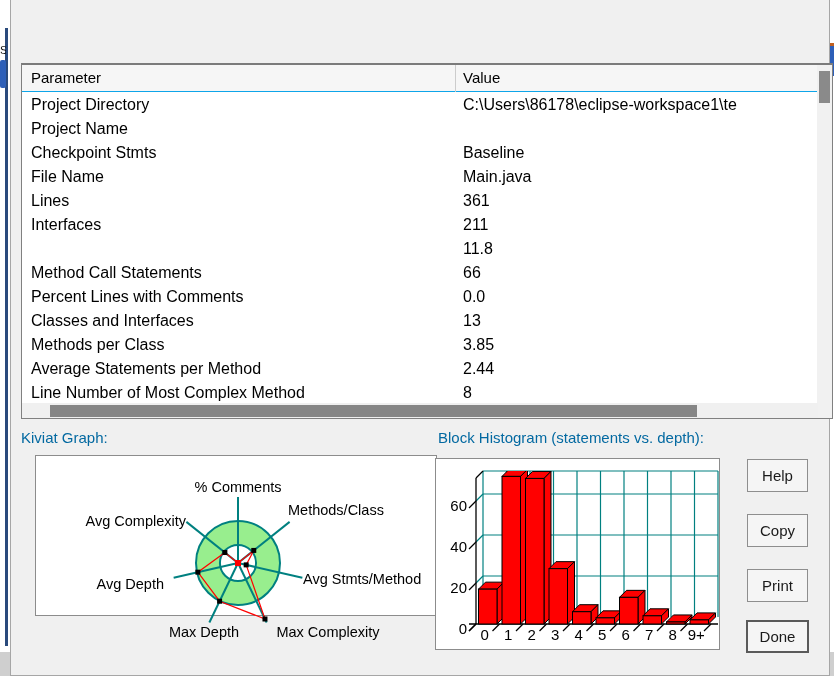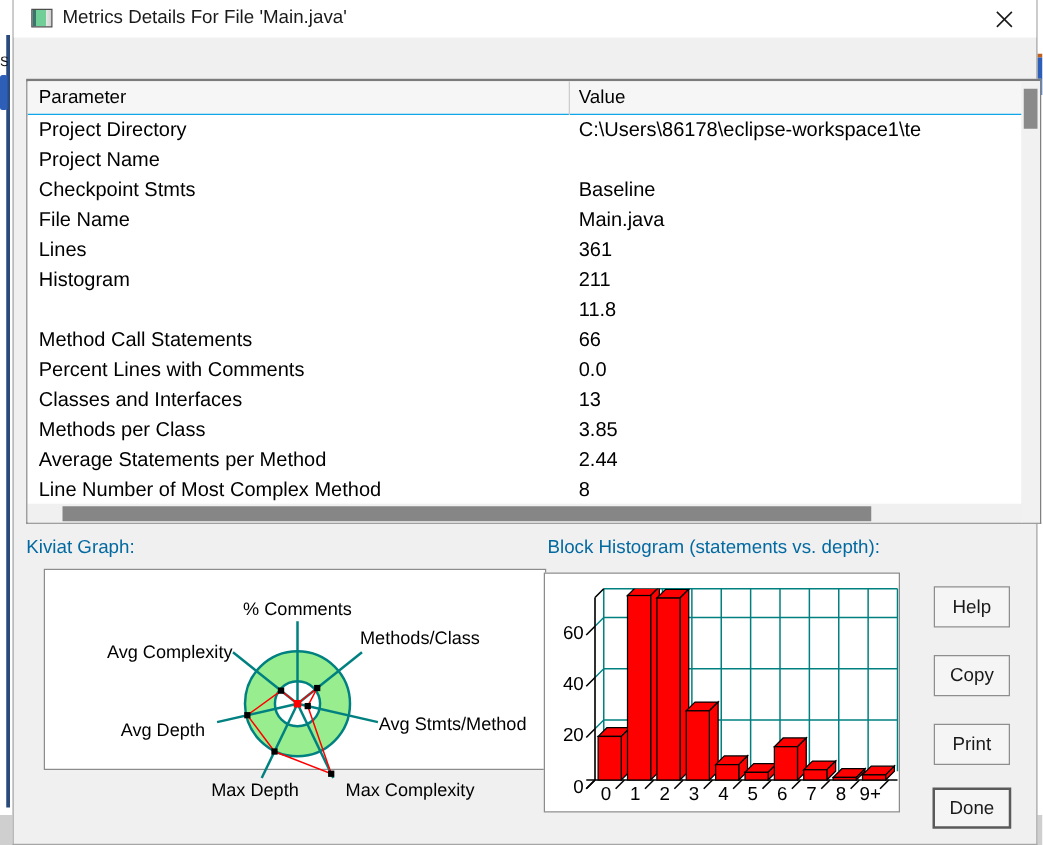--- a/index.html
+++ b/index.html
@@ -55,21 +55,21 @@
   .kiviat-panel { position:absolute; left:24px; top:455px; width:402px; height:161px;
                   background:#fff; border:1px solid #8c8c8c; }
   .hist-panel   { position:absolute; left:424px; top:458px; width:285px; height:192px;
                   background:#fff; border:1px solid #8c8c8c; }
   svg { display:block; }
 
   
   .button-col { position:absolute; left:736px; top:459px; width:62px; height:196px; }
   .btn { position:absolute; left:0; width:61px; height:33px; font-size:15px; color:#1a1a1a;
          font-family:"Liberation Sans", sans-serif;
-         background:#f5f5f5; border:1px solid #8e8e8e; cursor:pointer;margin-top:10px; }
+         background:#f5f5f5; border:1px solid #8e8e8e; cursor:pointer; }
   .btn.default { border:2px solid #5a5a5a; width:63px; left:-1px; }
 </style>
 </head>
 <body>
 
 <div class="screen">
 
   <div class="bg-left">
     <div class="vline"></div>
     <div class="s-letter">S</div>
@@ -77,30 +77,20 @@
     <div class="gray-bottom"></div>
   </div>
   <div class="bg-right">
     <div class="orange"></div>
     <div class="blue"></div>
     <div class="gray-bottom"></div>
   </div>
 
   <div class="dialog">
 
-    <div class="titlebar">
-      <div class="app-icon"></div>
-      <div class="title-text">Metrics Details For File 'Main.java'</div>
-      <button class="close-btn">
-        <svg width="15" height="15" viewBox="0 0 15 15">
-          <line x1="1.5" y1="1.5" x2="13.5" y2="13.5" stroke="#1a1a1a" stroke-width="1.3"></line>
-          <line x1="13.5" y1="1.5" x2="1.5" y2="13.5" stroke="#1a1a1a" stroke-width="1.3"></line>
-        </svg>
-      </button>
-    </div>
 
     <div class="metrics-table">
       <div class="thead">
         <span class="h-param">Parameter</span>
         <div class="h-divider"></div>
         <span class="h-value">Value</span>
       </div>
       <div class="tbody">
           <div class="trow">
             <span class="tparam">Project Directory</span>
@@ -116,21 +106,21 @@
           </div>
           <div class="trow">
             <span class="tparam">File Name</span>
             <span class="tvalue">Main.java</span>
           </div>
           <div class="trow">
             <span class="tparam">Lines</span>
             <span class="tvalue">361</span>
           </div>
           <div class="trow">
-            <span class="tparam">Histogram</span>
+            <span class="tparam">Interfaces</span>
             <span class="tvalue">211</span>
           </div>
           <div class="trow">
             <span class="tvalue">11.8</span>
           </div>
           <div class="trow">
             <span class="tparam">Method Call Statements</span>
             <span class="tvalue">66</span>
           </div>
           <div class="trow">

